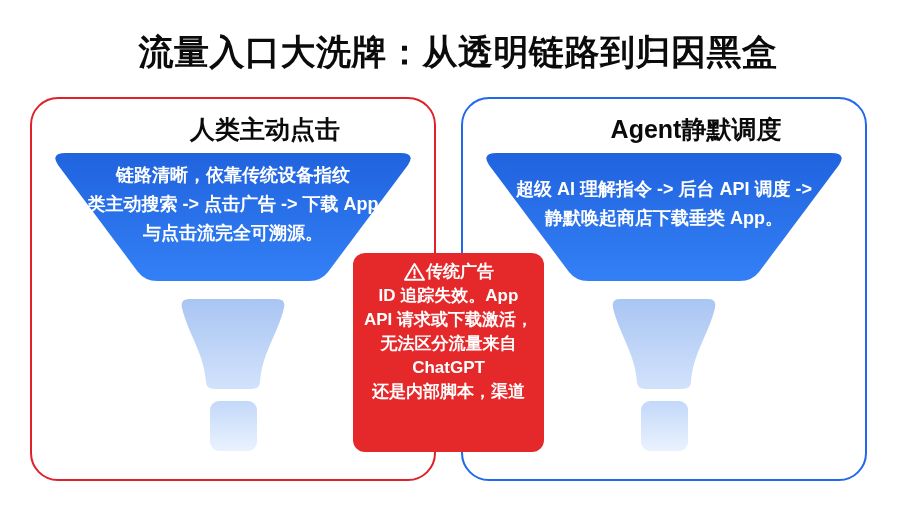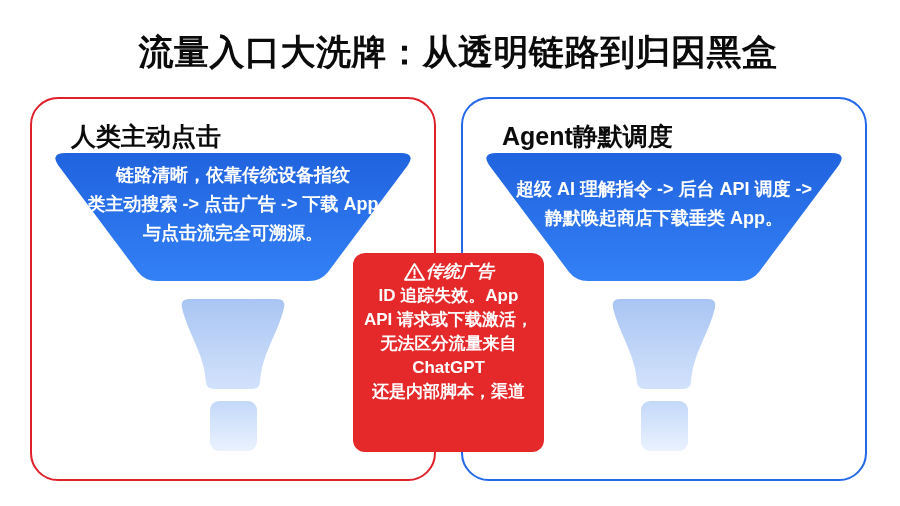--- a/index.html
+++ b/index.html
@@ -37,21 +37,22 @@
     background: #ffffff;
     border-radius: 28px;
   }
   .panel.left  { left: 30px;  border: 2.5px solid #e0202a; }
   .panel.right { left: 461px; border: 2.5px solid #2268ea; }
   .panel-title {
     position: absolute;
     top: 14px;
     left: 0;
     width: 100%;
-    margin: 7px;
+    margin: 0;
+    text-align: center;
     font-size: 25px;
     font-weight: bold;
     color: #0b0b0b;
     white-space: nowrap;
     padding-left: 32px;
   }
   .funnel {
     position: absolute;
     top: 52px;
     left: 50%;
@@ -93,21 +94,20 @@
     font-size: 17px;
     font-weight: 600;
     line-height: 24px;
   }
   .warning-line { white-space: nowrap; }
   .warning-line.first {
     display: flex;
     align-items: center;
     justify-content: center;
     gap: 0;
-    font-style: italic;
   }
   .warn-icon { flex: 0 0 auto; }
 </style>
 </head>
 <body>
 
 <div class="stage">
 
   <h1 class="page-title">流量入口大洗牌：从透明链路到归因黑盒</h1>
 

